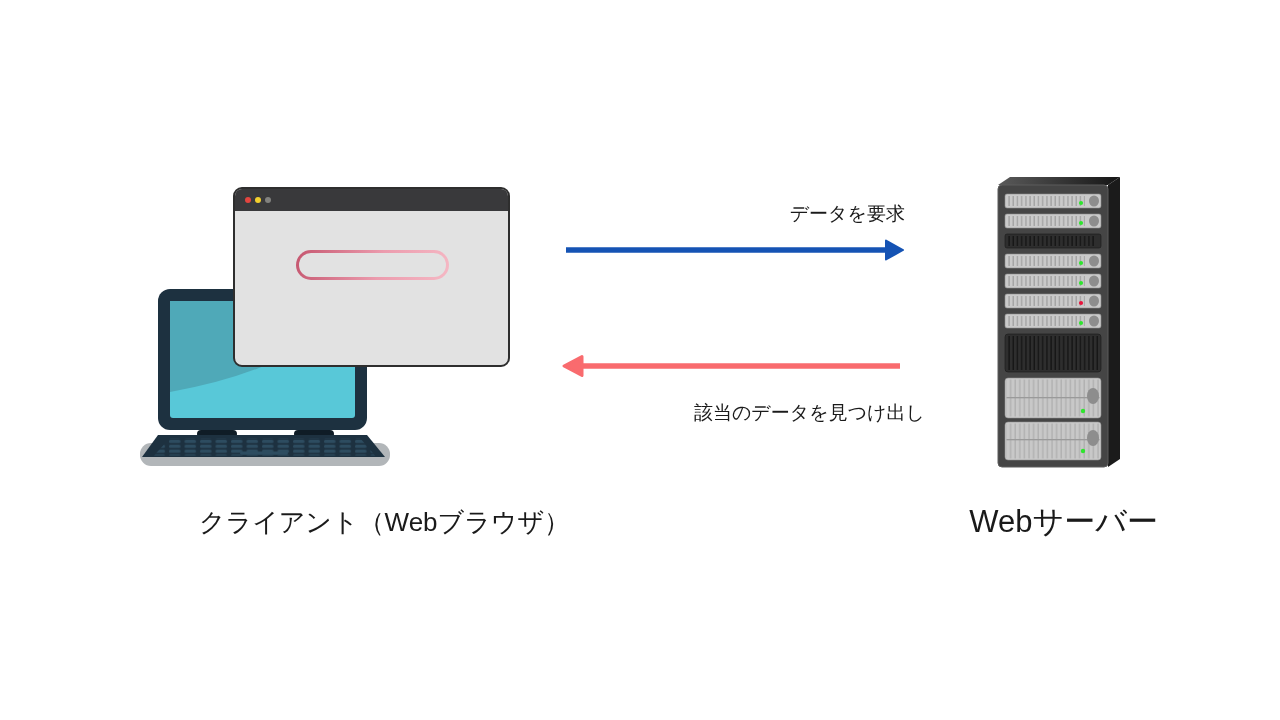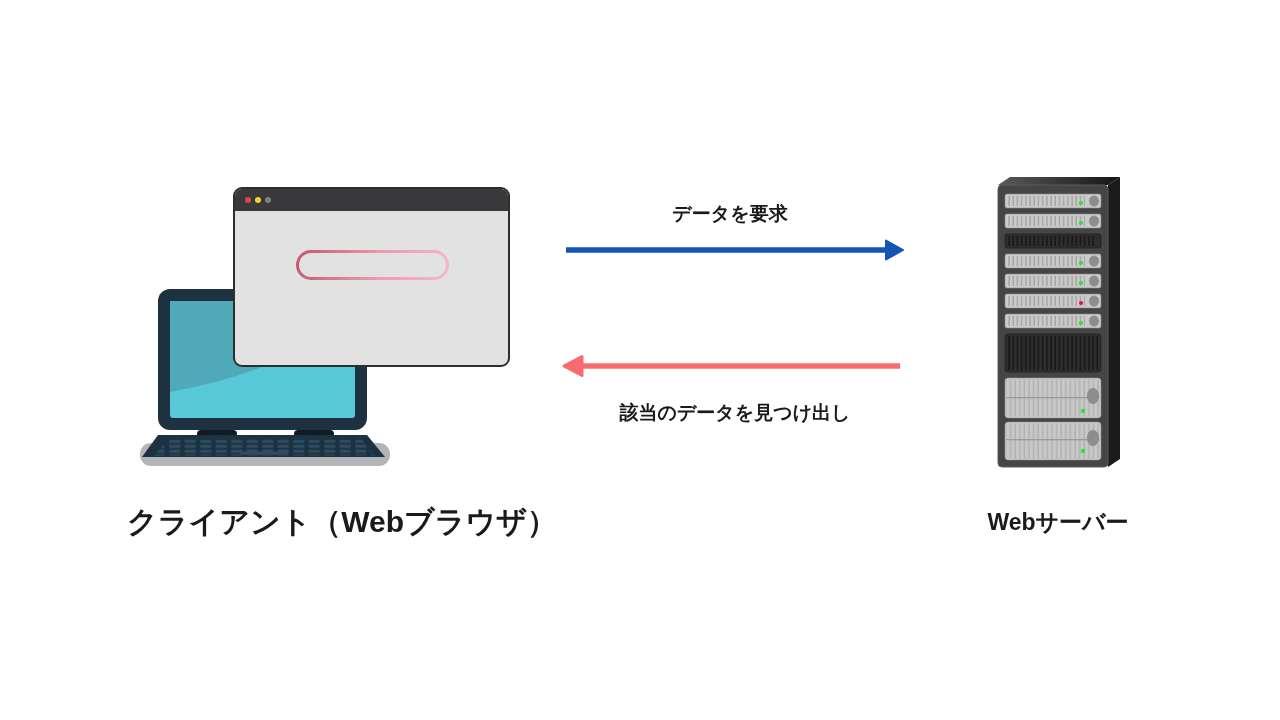--- a/index.html
+++ b/index.html
@@ -67,39 +67,39 @@
   }
 
   
   .laptop-svg { left: 138px; top: 283px; z-index: 2; }
   .rack-svg   { left: 993px; top: 175px; z-index: 2; }
   .arrows-svg { left: 555px; top: 228px; z-index: 2; }
 
   
   .caption {
     color: var(--text-color);
-    font-weight: 700;
-    text-align: center;
+    font-weight: 400;
+    text-align: right;
     z-index: 4;
   }
   .request-label {
     left: 555px; top: 201px; width: 350px;
     font-size: 19px; line-height: 26px;
   }
   .response-label {
     left: 545px; top: 397px; width: 380px;
     font-size: 19px; line-height: 32px;
   }
   .client-label {
-    left: 122px; top: 506px; width: 440px;
-    font-size: 30px; line-height: 32px;
+    left: 130px; top: 506px; width: 440px;
+    font-size: 26px; line-height: 32px;
   }
   .server-label {
     left: 958px; top: 506px; width: 200px;
-    font-size: 23px; line-height: 32px;
+    font-size: 31px; line-height: 32px;
   }
 </style>
 </head>
 <body>
 
 <div class="canvas">
 
   <svg class="abs laptop-svg" width="255" height="190" viewBox="0 0 255 190">
     <defs>
       <pattern id="keysPat" width="15.5" height="4.9" patternUnits="userSpaceOnUse">

